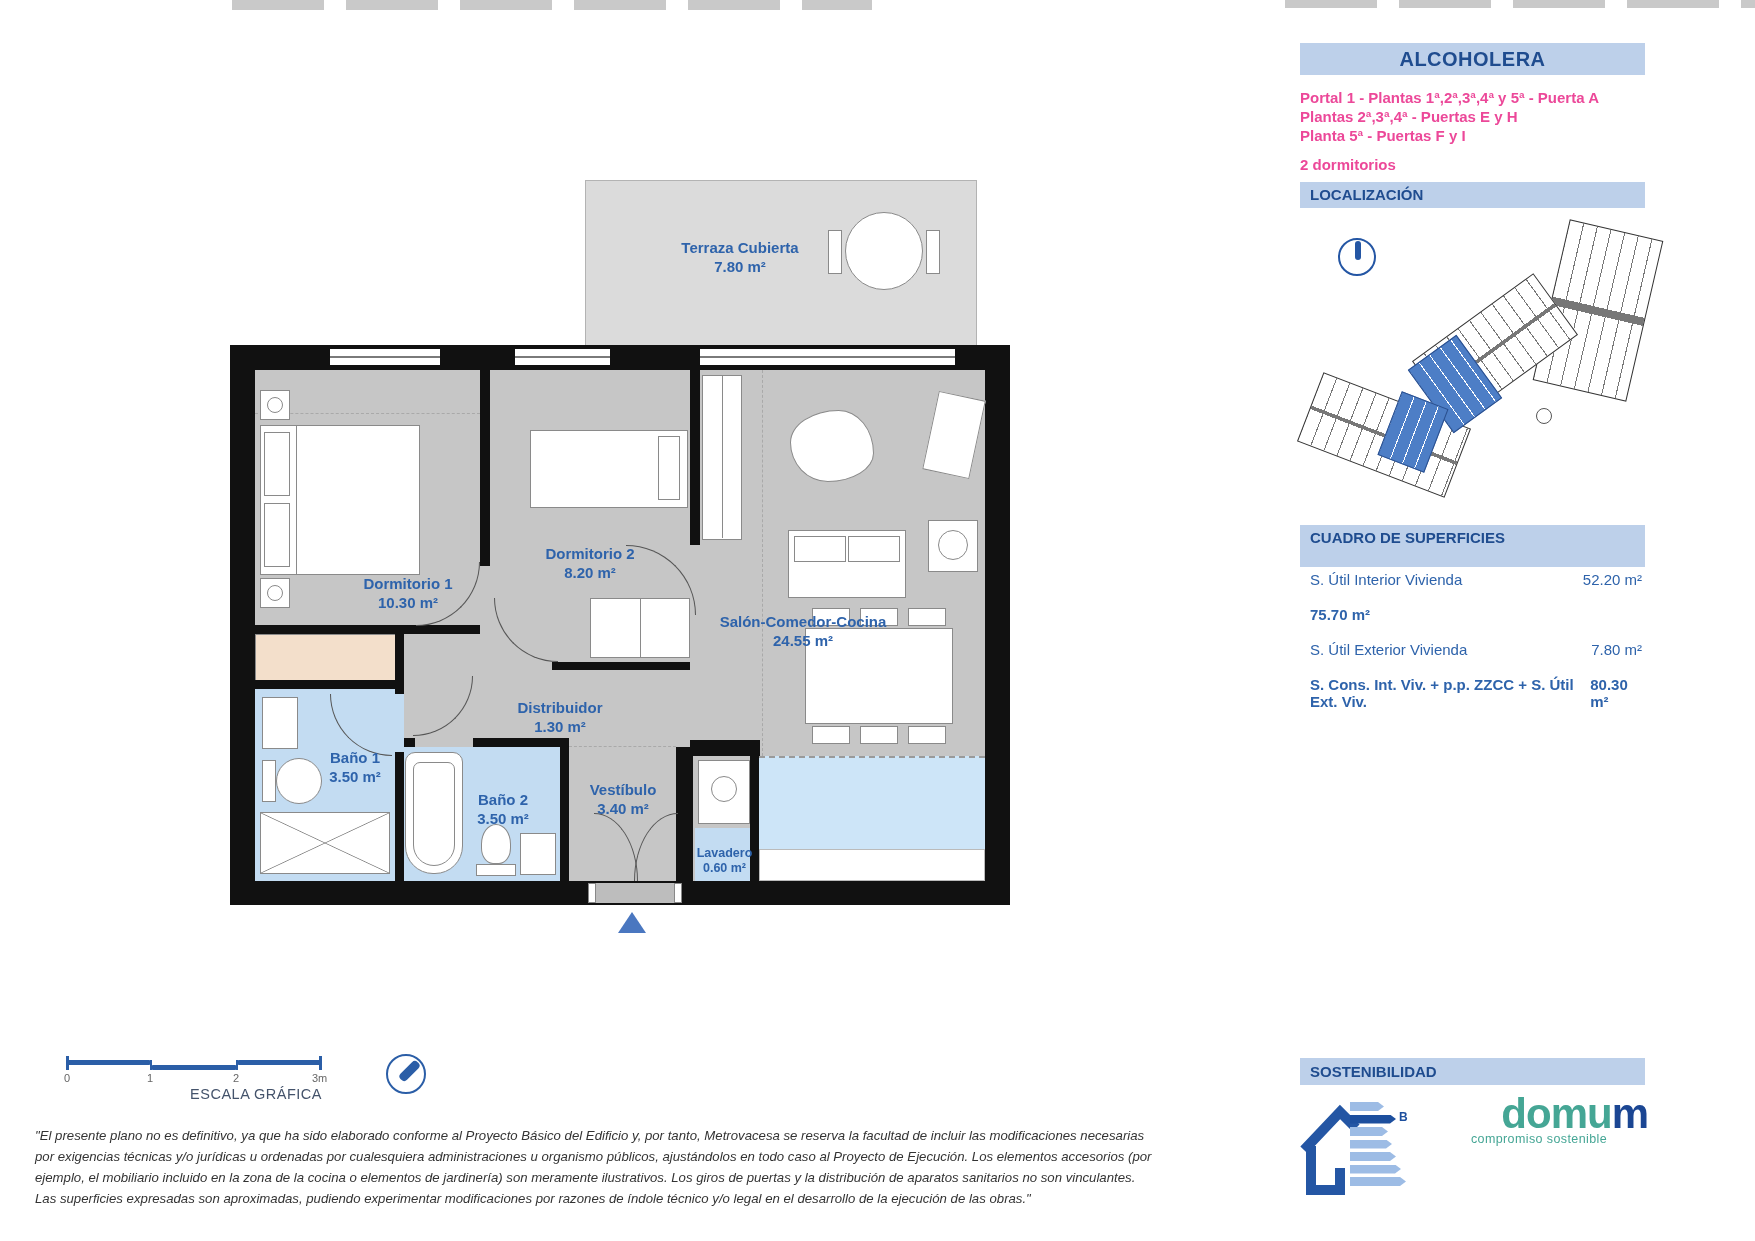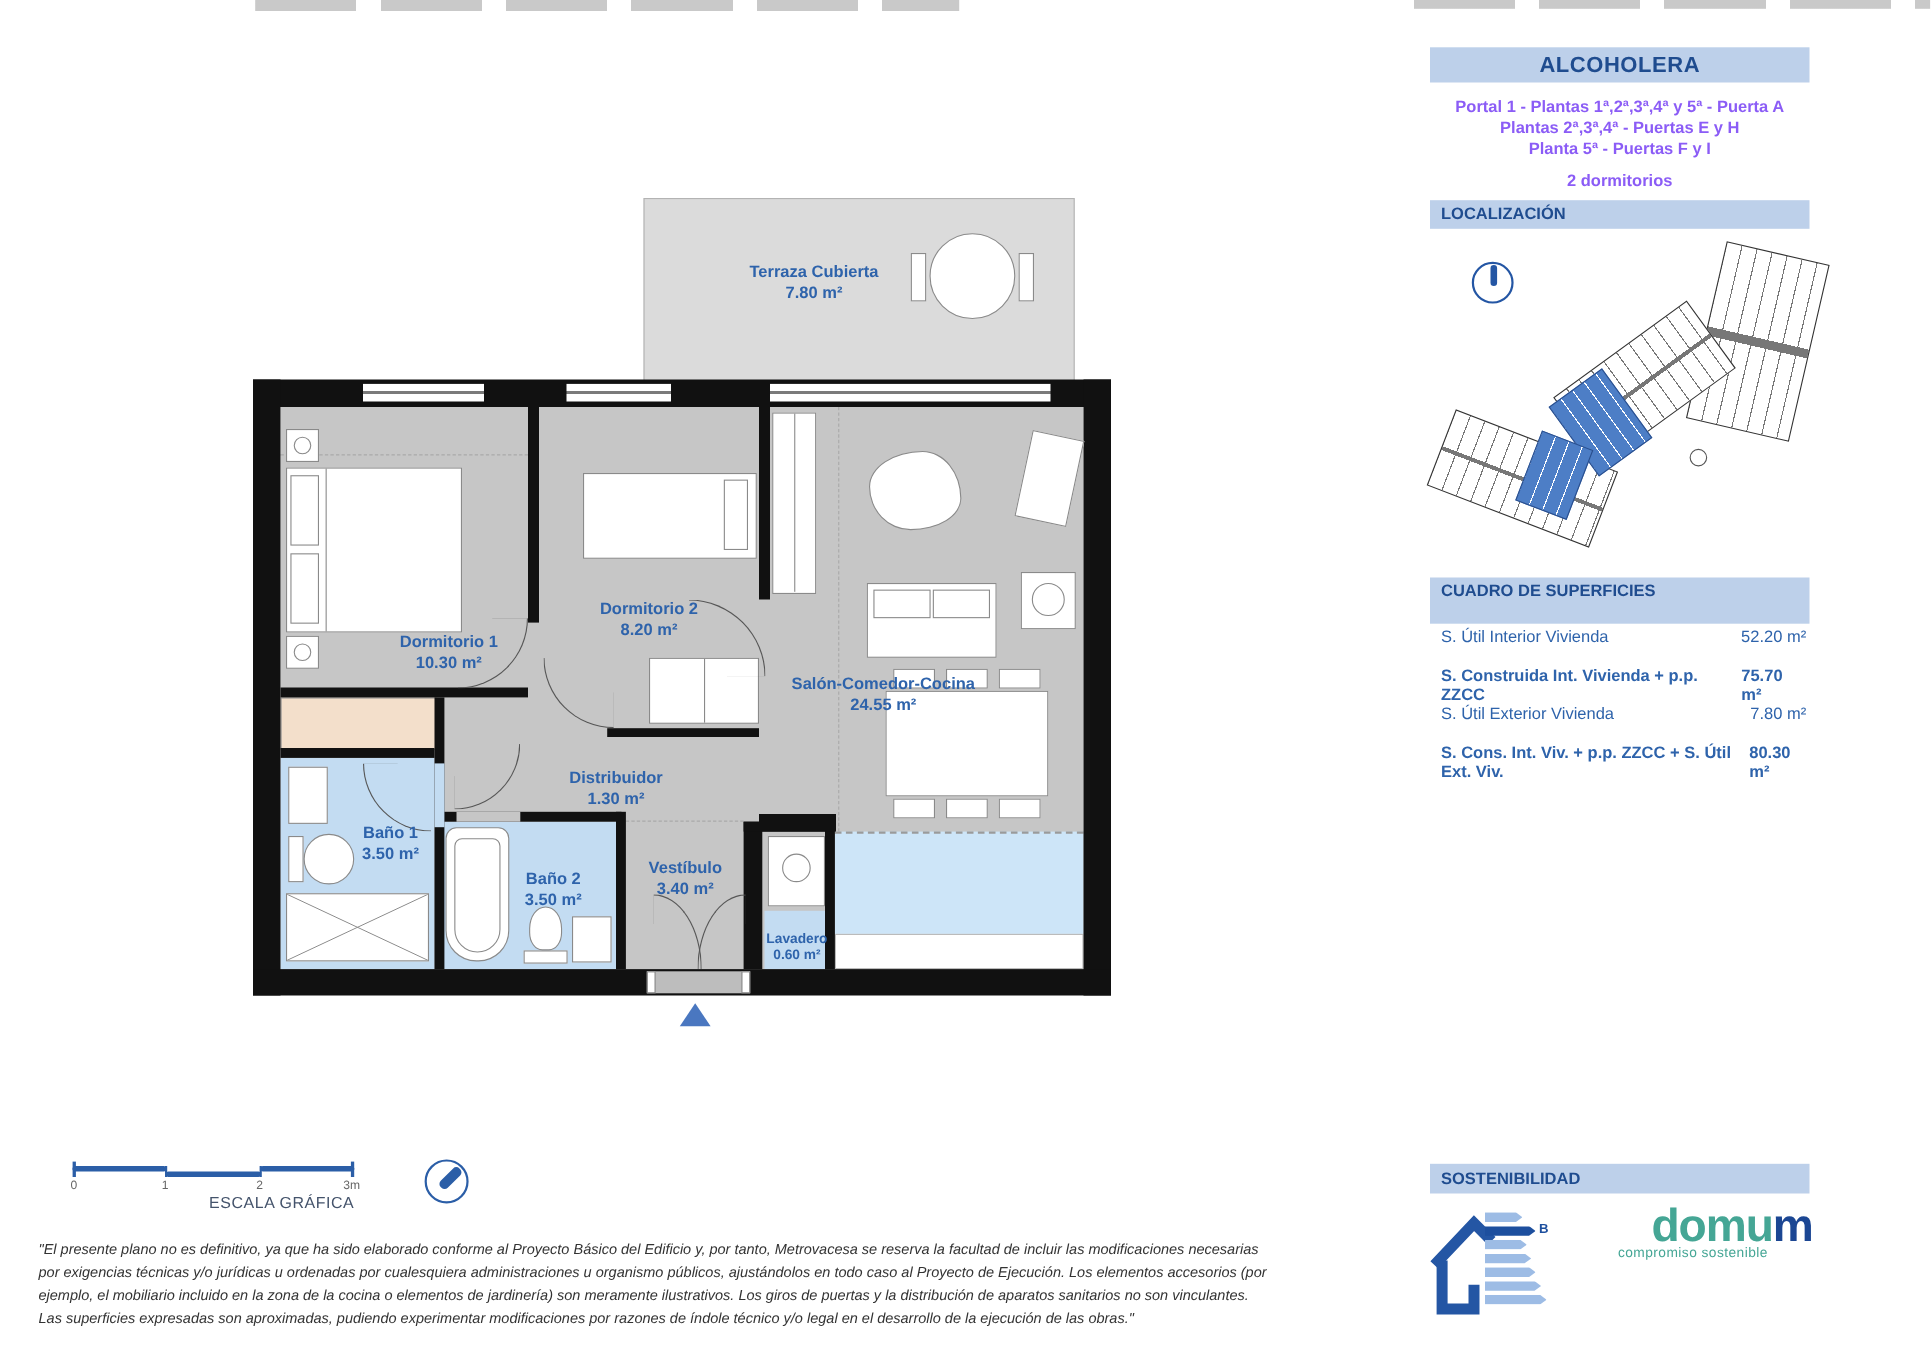--- a/index.html
+++ b/index.html
@@ -23,21 +23,21 @@
   .shower{background-image:
       linear-gradient(to top right,transparent calc(50% - .8px),#8a8a8a 50%,transparent calc(50% + .8px)),
       linear-gradient(to bottom right,transparent calc(50% - .8px),#8a8a8a 50%,transparent calc(50% + .8px));}
   .arrow-up{position:absolute;width:0;height:0;border-left:14px solid transparent;
             border-right:14px solid transparent;border-bottom:21px solid #4a77c0;}
   
   .bar{position:absolute;left:1300px;width:345px;background:#bdd0ea;color:#1f4c8f;
        font-weight:700;box-sizing:border-box;}
   .bar.title{top:43px;height:32px;font-size:20px;line-height:32px;text-align:center;letter-spacing:.5px;}
   .bar.sec{height:26px;font-size:15px;line-height:26px;padding-left:10px;}
-  .portal{position:absolute;left:1300px;width:345px;text-align:center;color:#8b5cf6;
+  .portal{position:absolute;left:1300px;width:345px;color:#ec4899;
           font-weight:700;font-size:15px;line-height:19px;}
   .srow{position:absolute;left:1310px;width:332px;display:flex;justify-content:space-between;
         color:#2e63ab;font-size:15px;}
   .srow.b{font-weight:700;}
   .bldg{position:absolute;background:#fff;border:1.5px solid #333;box-sizing:border-box;}
   .grid{background-image:
       linear-gradient(to bottom,transparent 48%,#777 48%,#777 53%,transparent 53%),
       repeating-linear-gradient(90deg,transparent 0 13px,#777 13px 14px);}
   .bluegrid{background-color:#4d7ec6;background-image:
       repeating-linear-gradient(90deg,transparent 0 12px,#fff 12px 13px);}
@@ -225,21 +225,20 @@
     <div class="abs" style="left:1536px;top:408px;width:16px;height:16px;border:1.5px solid #555;border-radius:50%;box-sizing:border-box;"></div>
   </div>
 
   <div class="bar sec" style="top:525px;height:42px;line-height:25px;">CUADRO DE SUPERFICIES</div>
 
   <div class="srow" style="top:571px;">
     <span>S. Útil Interior Vivienda</span>
     <span>52.20 m²</span>
   </div>
   <div class="srow b" style="top:606px;">
-    <span>S. Construida Int. Vivienda + p.p. ZZCC</span>
     <span>75.70 m²</span>
   </div>
   <div class="srow" style="top:641px;">
     <span>S. Útil Exterior Vivienda</span>
     <span>7.80 m²</span>
   </div>
   <div class="srow b" style="top:676px;">
     <span>S. Cons. Int. Viv. + p.p. ZZCC + S. Útil Ext. Viv.</span>
     <span>80.30 m²</span>
   </div>

